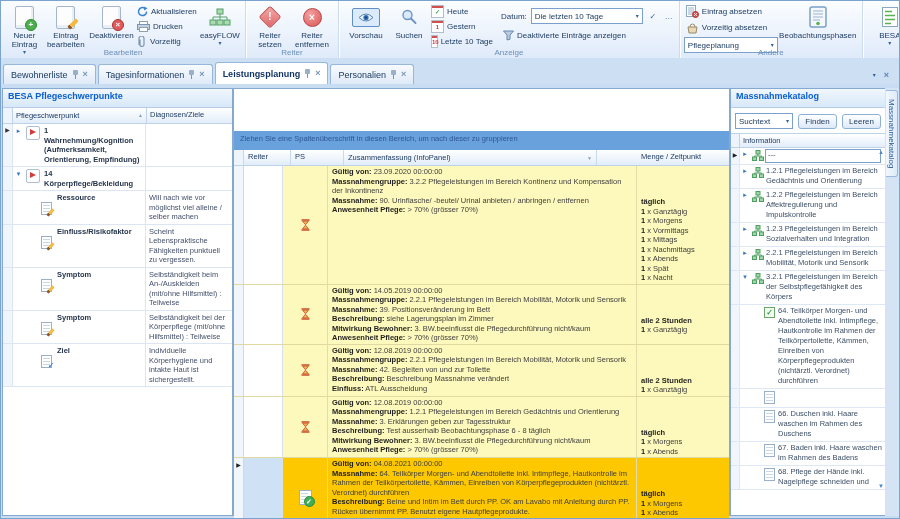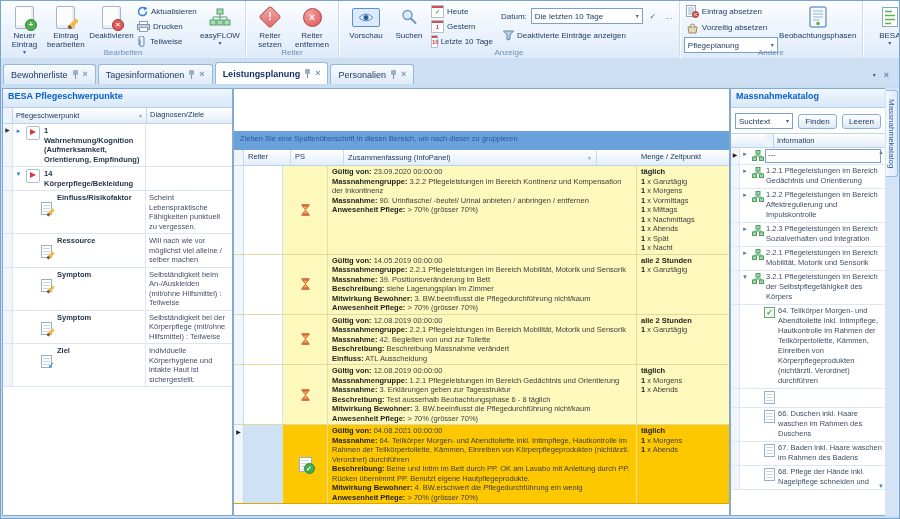--- a/index.html
+++ b/index.html
@@ -113,30 +113,30 @@
   .c-reiter{width:38px;background:#fff;border-right:1px solid #d4e2f0;}
   .c-ps{width:44px;display:flex;align-items:center;justify-content:center;border-right:1px solid #e3dca6;}
   .c-sum{flex:1;padding:1px 4px;border-right:1px solid #e3dca6;}
   .c-menge{width:84px;padding:1px 4px;}
   .grow .yel{background:#fdf8bb;}
   .grow{border-bottom:1px solid #e0d9a2;}
   .grow.sel{border-bottom:1px solid #d9a800;}
   .grow.sel .yel{background:#fdc800;}
   .grow.sel .c-reiter{background:#cfe2f5;}
   .ln b{color:#1f1f1f;}
-  .mt{font-weight:bold;color:#1f1f1f;}
+  .mt{font-weight:bold;color:#1f1f1f;margin-top:30px;}
   .mi b{color:#1f1f1f;}
 
   
   .search-row{display:flex;gap:5px;padding:5px 4px 4px 4px;align-items:center;}
   .suchtext{width:50px;}
   .cat-btn{flex:1;text-align:center;font-size:8px;color:#1e3c64;border:1px solid #8fb0d6;border-radius:3px;
            background:linear-gradient(#ffffff,#dde9f7);padding:2px 0;}
   .info-header{display:flex;height:13px;font-size:7.5px;color:#1e3c64;background:linear-gradient(#ffffff,#e2edf9);
-               border-top:1px solid #bed2e8;border-bottom:1px solid #bed2e8;line-height:11px;padding-left:34px;}
+               border-top:1px solid #bed2e8;border-bottom:1px solid #bed2e8;line-height:11px;}
   .ih-ind{width:8px;border-right:1px solid #bed2e8;background:#eef4fb;}
   .ih-txt{flex:1;padding:1px 3px;}
   .tree{position:relative;}
   .trow{display:flex;font-size:7.5px;line-height:10px;color:#3d4f66;border-bottom:1px solid #dde8f4;}
   .t-ind{width:8px;border-right:1px solid #dde8f4;background:#f0f6fc;font-size:6px;color:#222;text-align:center;padding-top:2px;}
   .t-exp{width:10px;color:#3a78c2;font-size:7px;text-align:center;padding-top:1px;}
   .t-icon{width:15px;text-align:center;padding-top:2px;}
   .t-text{flex:1;padding:1px 3px 2px 1px;}
   .trow.sel .t-text{border:1px solid #7aa0cc;background:#fff;margin:1px 4px 1px 0;padding:0 2px 1px 2px;}
   .t-leafgut{width:22px;}
@@ -192,21 +192,21 @@
                 <rect x="2.5" y="0.5" width="8" height="3" fill="#fff" stroke="#8aa0b8"></rect>
                 <rect x="0.5" y="3.5" width="12" height="5" fill="#c3d2e2" stroke="#7e94ac"></rect>
                 <rect x="2.5" y="6.5" width="8" height="4" fill="#fff" stroke="#8aa0b8"></rect>
               </svg>
             <span>Drucken</span>
           </div>
           <div class="rbtn-sm">
             <svg width="10" height="12">
                 <path d="M3 3.5v5a2 2 0 0 0 4 0v-6a2.5 2.5 0 0 0-5 0v6.5" fill="none" stroke="#7d96b2" stroke-width="1.2"></path>
               </svg>
-            <span>Teilweise</span>
+            <span>Vorzeitig</span>
           </div>
         </div>
         <div class="rbtn-big" style="width:48px;">
           <span class="bigicon">
             <svg width="22" height="19">
                 <g stroke="#56a06a" fill="#a8dcae">
                   <rect x="8" y="1" width="6" height="5"></rect>
                   <rect x="1" y="12" width="6" height="5"></rect>
                   <rect x="8" y="12" width="6" height="5"></rect>
                   <rect x="15" y="12" width="6" height="5"></rect>
@@ -418,29 +418,29 @@
           <div>14</div>
           <div>Körperpflege/Bekleidung</div>
         </div>
         <div class="l-val"></div>
       </div>
 
       <div class="lrow">
         <div class="l-ind"></div>
           <div class="l-gut"></div>
         <div class="l-icon"><span class="ic-sheet"><span class="pencil-ov" style="right:-4px;bottom:0;width:9px;height:3px;"></span></span></div>
-        <div class="l-label">Einfluss/Risikofaktor</div>
-        <div class="l-val">Scheint Lebenspraktische Fähigkeiten punktuell zu vergessen.</div>
+        <div class="l-label">Ressource</div>
+        <div class="l-val">Will nach wie vor möglichst viel alleine / selber machen</div>
       </div>
       <div class="lrow">
         <div class="l-ind"></div>
           <div class="l-gut"></div>
         <div class="l-icon"><span class="ic-sheet"><span class="pencil-ov" style="right:-4px;bottom:0;width:9px;height:3px;"></span></span></div>
-        <div class="l-label">Ressource</div>
-        <div class="l-val">Will nach wie vor möglichst viel alleine / selber machen</div>
+        <div class="l-label">Einfluss/Risikofaktor</div>
+        <div class="l-val">Scheint Lebenspraktische Fähigkeiten punktuell zu vergessen.</div>
       </div>
       <div class="lrow">
         <div class="l-ind"></div>
           <div class="l-gut"></div>
         <div class="l-icon"><span class="ic-sheet"><span class="pencil-ov" style="right:-4px;bottom:0;width:9px;height:3px;"></span></span></div>
         <div class="l-label">Symptom</div>
         <div class="l-val">Selbständigkeit beim An-/Auskleiden (mit/ohne Hilfsmittel) : Teilweise</div>
       </div>
       <div class="lrow">
         <div class="l-ind"></div>

